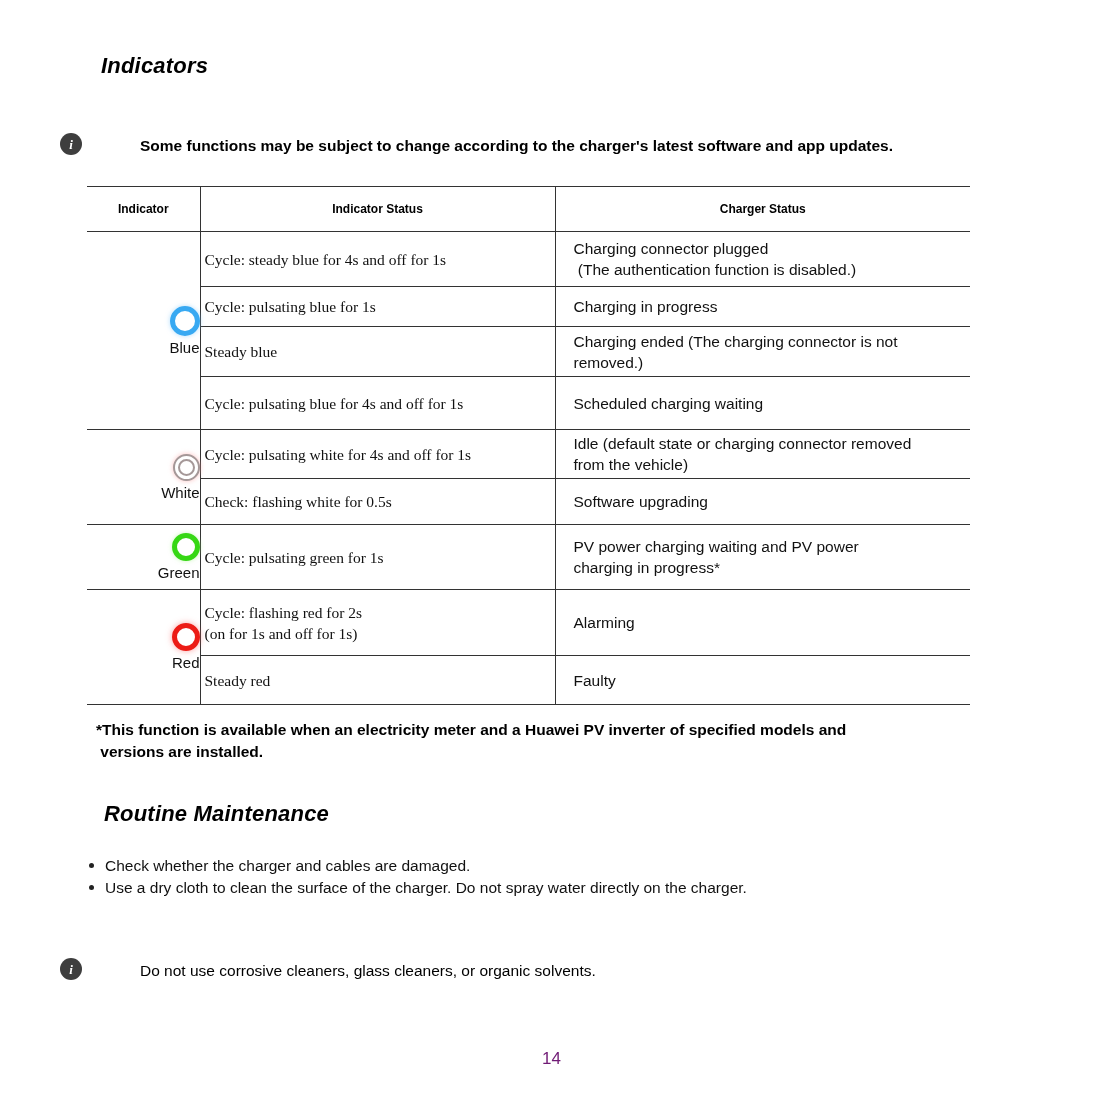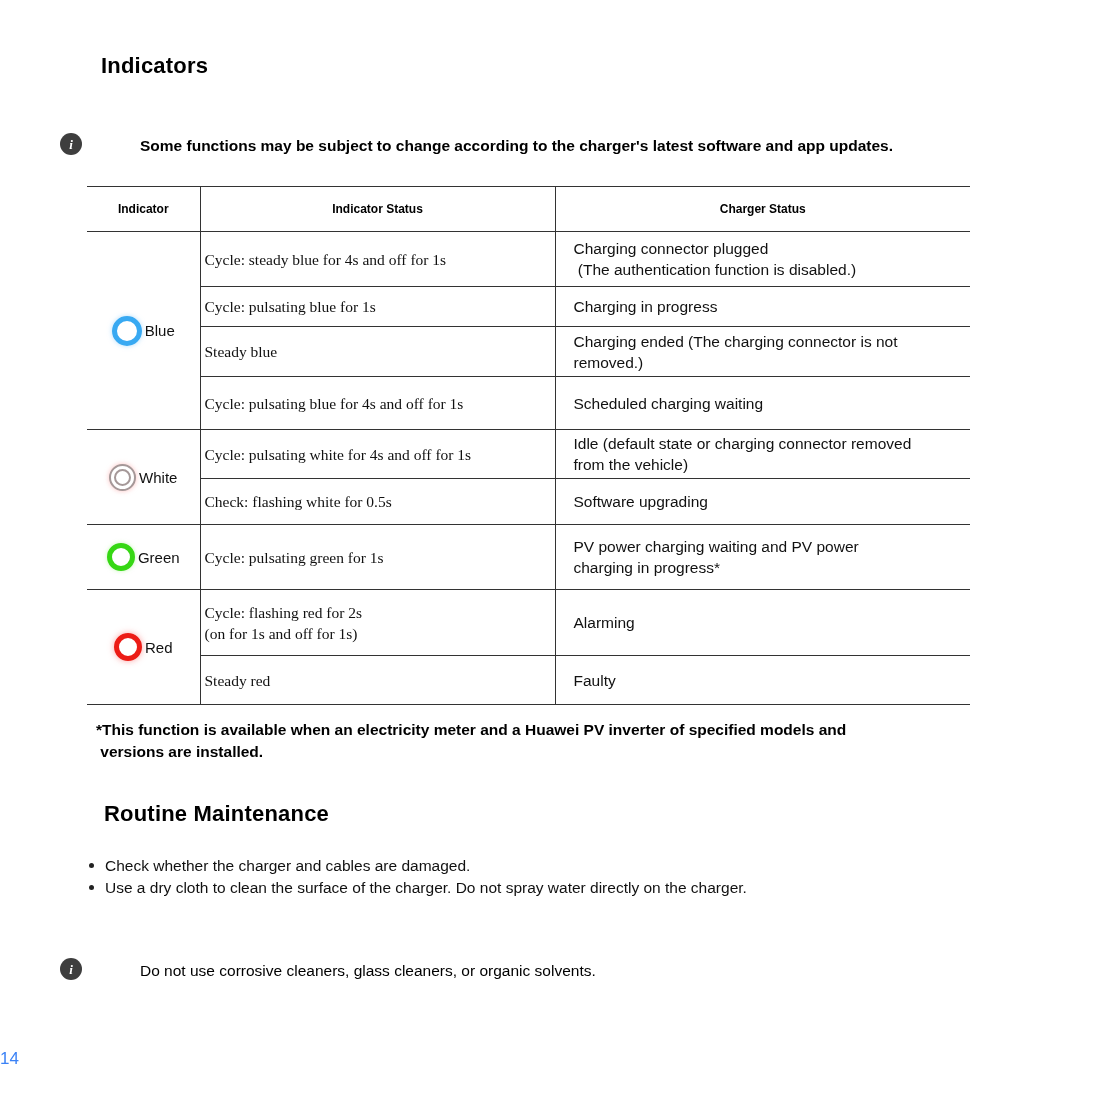--- a/index.html
+++ b/index.html
@@ -12,20 +12,21 @@
     overflow: hidden;
   }
   .page { position: absolute; inset: 0; background: #fff; }
 
   h1.sec-title {
     position: absolute;
     font-size: 22px;
     font-weight: bold;
     color: #000;
     letter-spacing: 0.2px;
+    font-style: italic;
   }
   .h-ind   { left: 101px; top: 53px; }
   .h-maint { left: 104px; top: 801px; }
 
   .info-icon {
     position: absolute;
     width: 22px; height: 22px;
     border-radius: 50%;
     background: #3e3e3e;
     color: #fff;
@@ -74,22 +75,22 @@
   .ind-table td { vertical-align: middle; }
   .cell-status, .cell-charger {
     border-top: 1px solid #333;
     white-space: pre-wrap;
     line-height: 21px;
   }
   .cell-status { padding-left: 4px; padding-right: 8px; border-left: 1px solid #333; border-right: 1px solid #333; font-family: Liberation Serif, serif; }
   .cell-charger { padding-left: 18px; padding-right: 10px; }
   .cell-indicator { border-top: 1px solid #333; text-align: center; }
   .ind-wrap {
-    display: flex; flex-direction: row;
-    align-items: center; justify-content: center;
+    display: flex; flex-direction: column;
+    align-items: flex-end; justify-content: center;
     gap: 3px;
   }
   .ind-label { font-size: 15px; color: #111; }
 
   .ring { border-radius: 50%; display: inline-flex; align-items: center; justify-content: center; }
   .ring-blue  { width: 30px; height: 30px; border: 5px solid #38a9f2; box-shadow: 0 0 5px rgba(130,200,250,.6); }
   .ring-white { width: 27px; height: 27px; border: 2px solid #a59898; box-shadow: 0 0 5px rgba(250,160,160,.65); background:#fff; }
   .ring-white-inner { width: 17px; height: 17px; border: 2px solid #a59898; border-radius: 50%; }
   .ring-green { width: 28px; height: 28px; border: 5px solid #36d714; box-shadow: 0 0 4px rgba(150,240,120,.5); }
   .ring-red   { width: 28px; height: 28px; border: 5px solid #ec1c16; box-shadow: 0 0 6px rgba(250,90,90,.55); }
@@ -125,23 +126,23 @@
     left: 3px; top: 8px;
     width: 5px; height: 5px;
     border-radius: 50%;
     background: #222;
   }
 
   .page-number {
     position: absolute;
     left: 0; right: 0;
     top: 1049px;
-    text-align: left;
+    text-align: center;
     font-size: 17px;
-    color: #3b82f6;
+    color: #701a75;
   }
 </style>
 </head>
 <body>
 
 <div class="page">
 
   <h1 class="sec-title h-ind">Indicators</h1>
 
   <span class="info-icon pos-note1-icon">i</span>

